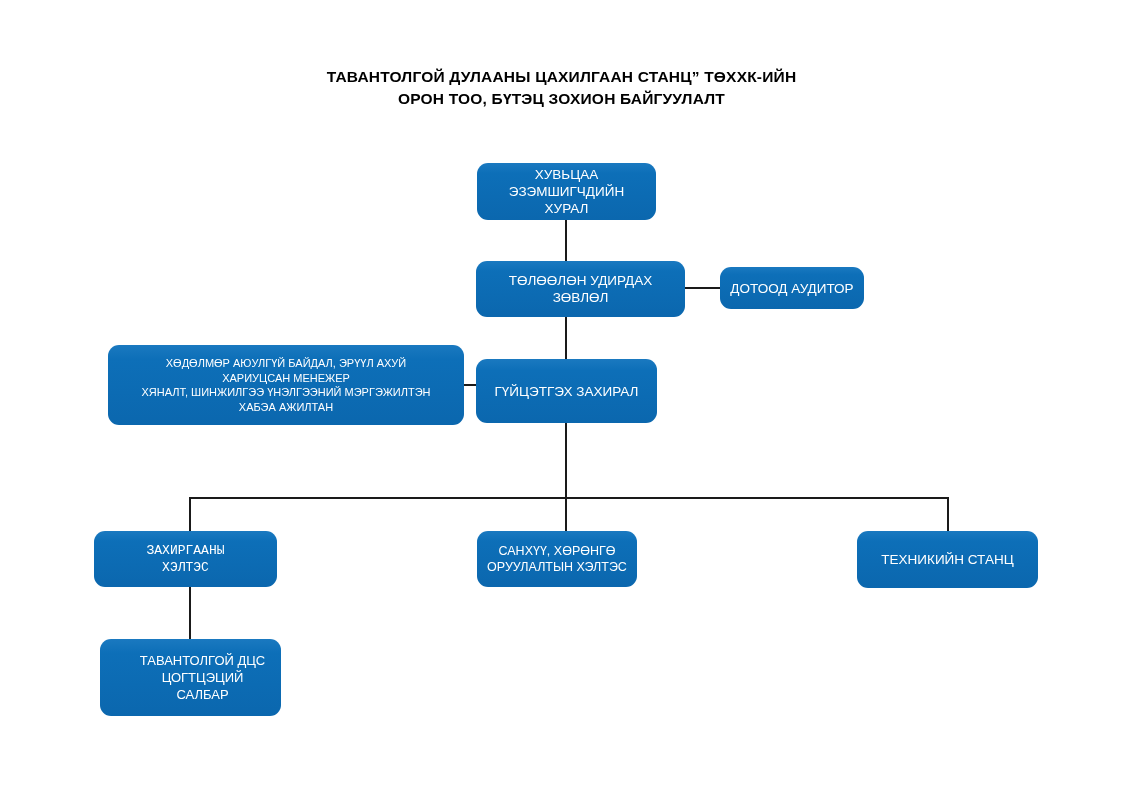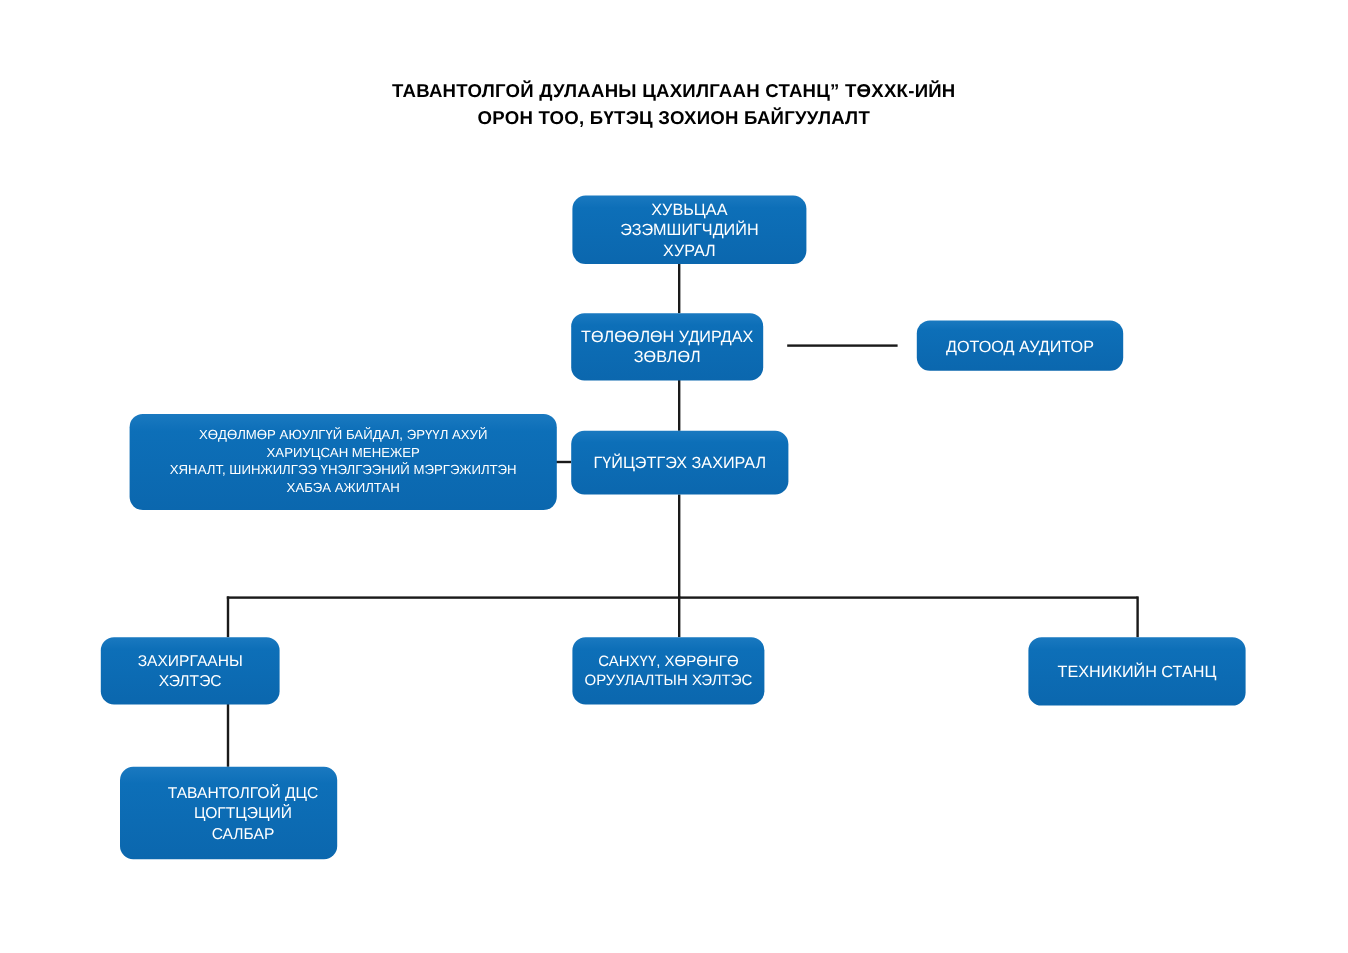--- a/index.html
+++ b/index.html
@@ -40,26 +40,26 @@
     display:flex;
     align-items:center;
     justify-content:center;
     text-align:center;
     white-space:pre-line;
     box-sizing:border-box;
     padding:4px 8px;
     font-size:13.5px;
     line-height:17px;
   }
-  .node-shareholders{left:477px; top:163px; width:195px; height:57px;}
-  .node-board{left:476px; top:261px; width:160px; height:56px;}
-  .node-auditor{left:764px; top:267px; width:172px; height:42px;}
+  .node-shareholders{left:477px; top:163px; width:179px; height:57px;}
+  .node-board{left:476px; top:261px; width:209px; height:56px;}
+  .node-auditor{left:720px; top:267px; width:144px; height:42px;}
   .node-hse{left:108px; top:345px; width:356px; height:80px; font-size:11px; line-height:14.5px; padding:4px 6px;}
-  .node-ceo{left:476px; top:359px; width:181px; height:53px;}
-  .node-admin{left:84px; top:531px; width:149px; height:56px; font-size:13px;}
+  .node-ceo{left:476px; top:359px; width:181px; height:64px;}
+  .node-admin{left:94px; top:531px; width:183px; height:56px; font-size:13px;font-family:Liberation Mono, monospace;}
   .node-finance{left:477px; top:531px; width:160px; height:56px; font-size:12.5px; line-height:16.5px;}
   .node-technical{left:857px; top:531px; width:181px; height:57px;}
   .node-branch{left:100px; top:639px; width:181px; height:77px; font-size:13px;padding-left:32px;}
   .h-line,.v-line{
     position:absolute;
     background:var(--line-color);
   }
   .h-line{height:1.5px;}
   .v-line{width:1.5px;}
   .c-shareholders-board{left:565px; top:219px; height:42px;}

